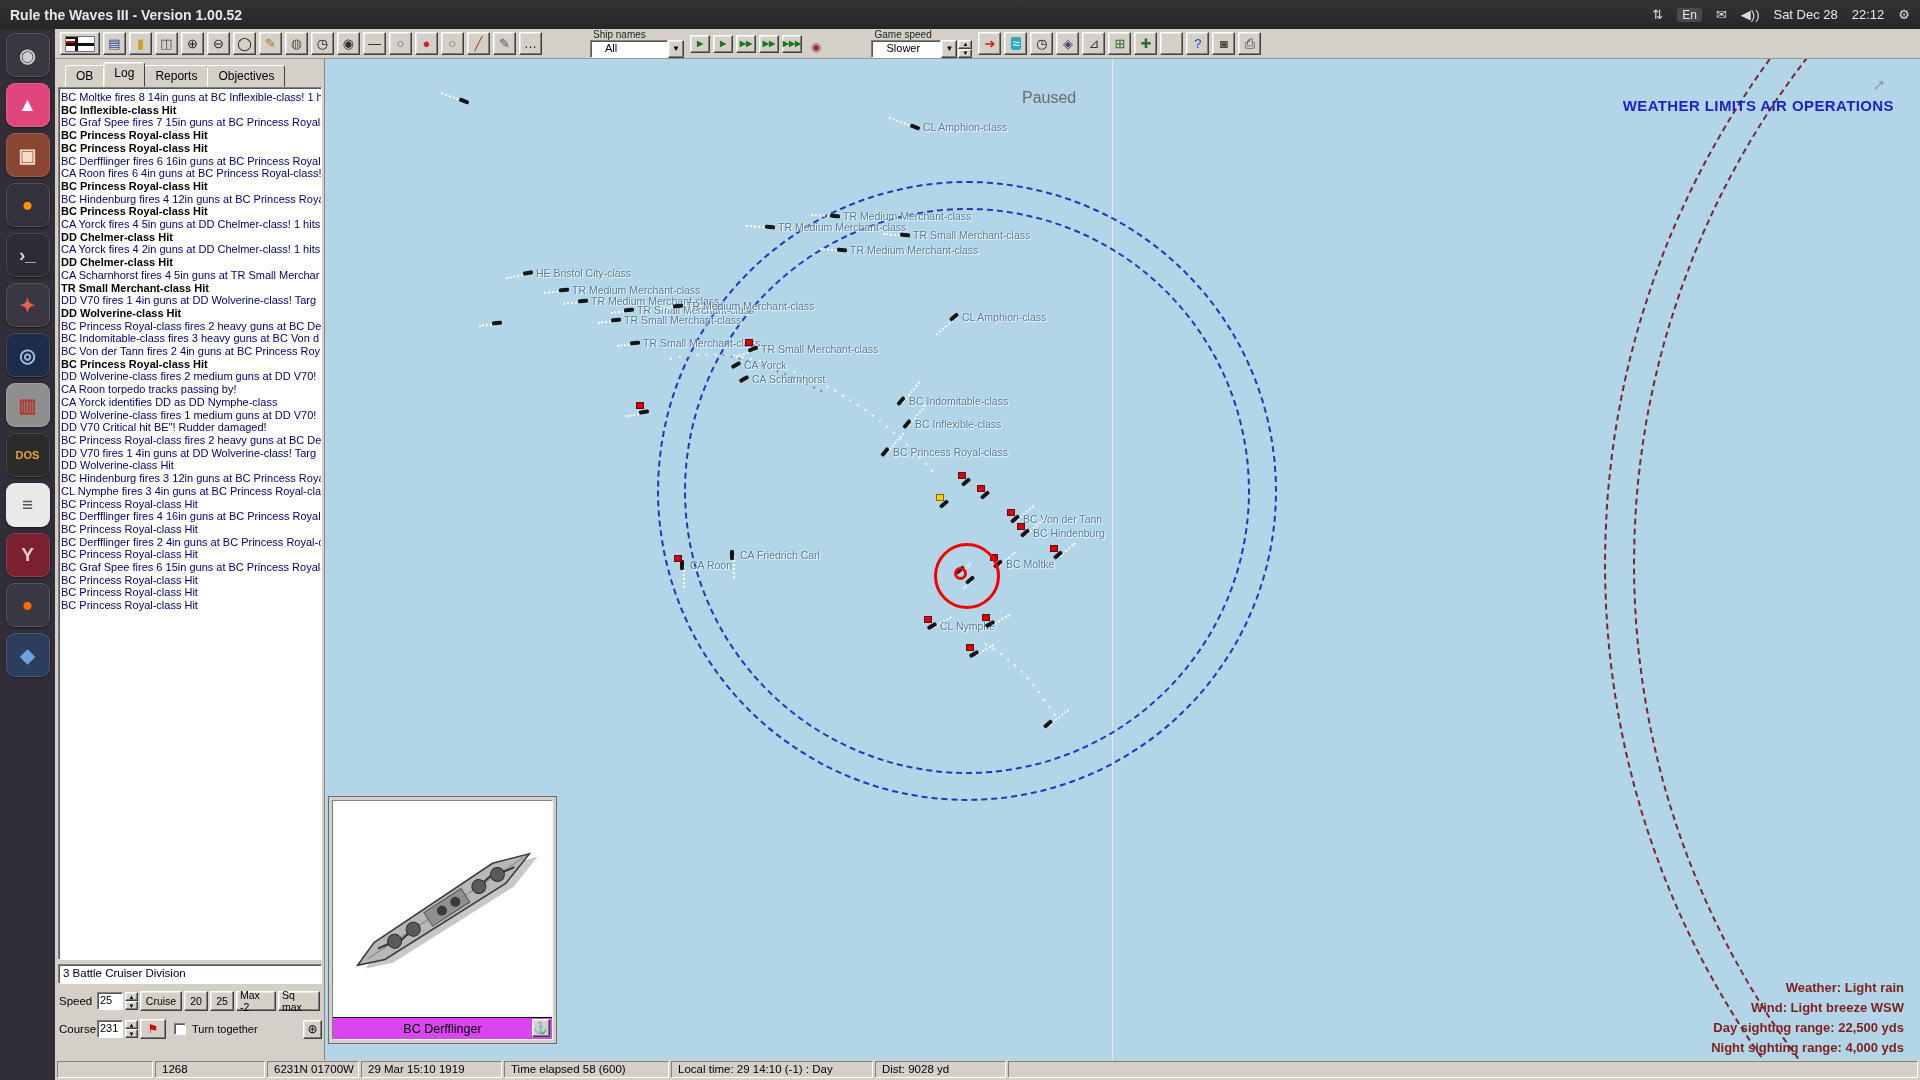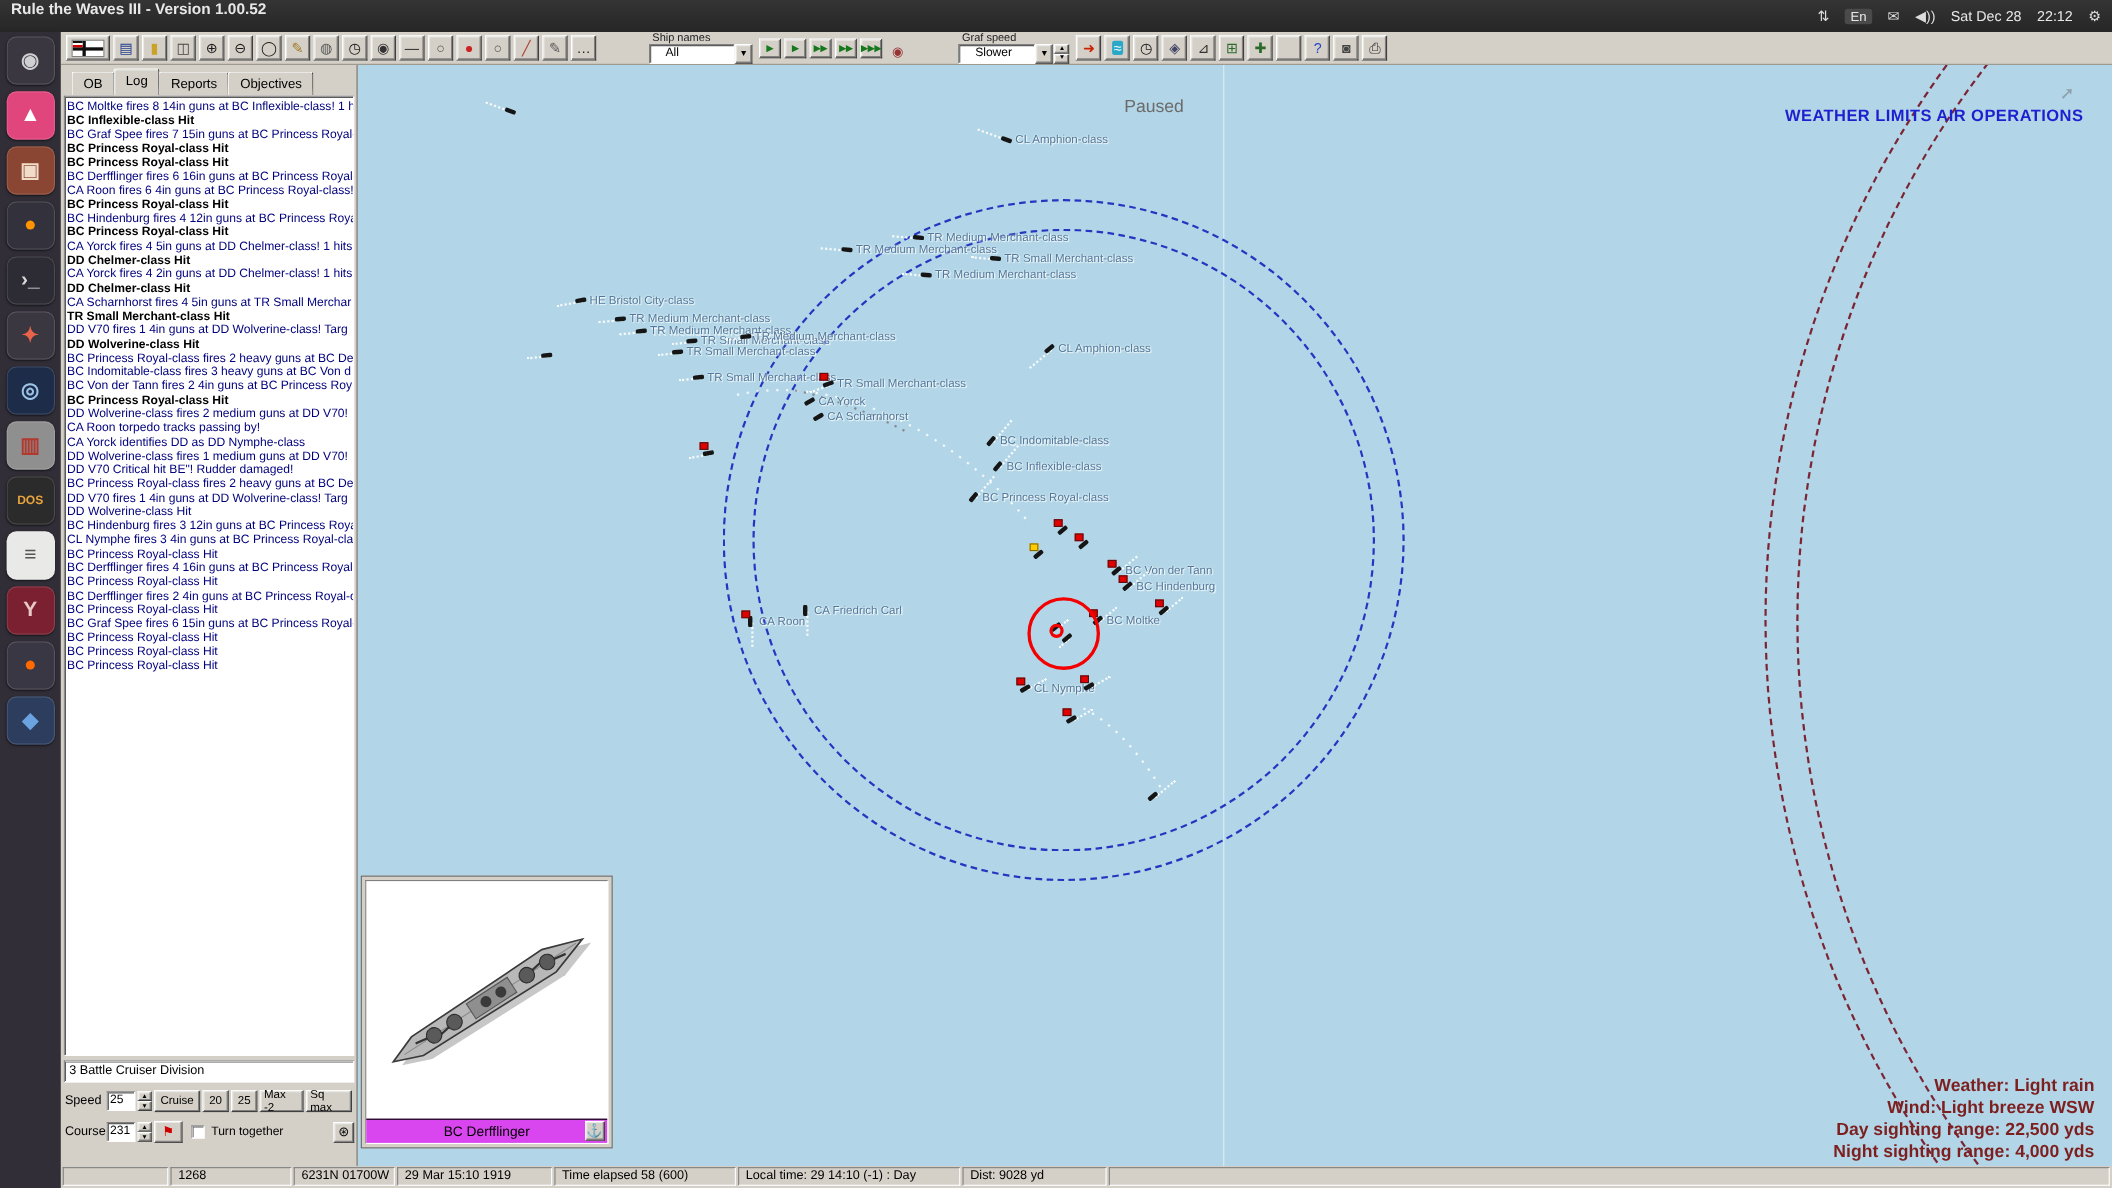--- a/index.html
+++ b/index.html
@@ -2,21 +2,21 @@
 <html><head>
 <meta charset="utf-8">
 <style>
   * { margin:0; padding:0; box-sizing:border-box; }
   html,body { width:1920px; height:1080px; overflow:hidden; background:#1e1e1e;
     font-family:"Liberation Sans", sans-serif; position:relative; }
 
   
   #topbar { position:absolute; left:0; top:0; width:1920px; height:29px;
     background:linear-gradient(#343434,#262626); color:#e8e8e8; display:flex;
-    justify-content:space-between; padding:0 10px; font-size:14px; z-index:50; }
+    align-items:center; justify-content:space-between; padding:0 10px; font-size:14px; z-index:50; }
   #topbar .title { font-weight:bold; }
   #tray { display:flex; align-items:center; gap:14px; font-size:13px; }
   #tray .ticon { font-size:13px; color:#dcdcdc; }
   #tray .kbd { background:#4a4a4a; border-radius:3px; padding:0 5px; font-size:12px; }
 
   
   #launcher { position:absolute; left:0; top:29px; width:55px; height:1051px;
     background:#312e38; display:flex; flex-direction:column; align-items:center;
     padding-top:4px; gap:6px; z-index:40; }
   .tile { width:44px; height:44px; border-radius:9px; display:flex; align-items:center;
@@ -93,21 +93,21 @@
   #bluec2 { left:359px; top:149px; width:566px; height:566px; border:2px dashed #2436c0; }
   #redc1 { left:1279px; top:-352px; width:1714px; height:1714px; border:2px dashed #7b2433; }
   #redc2 { left:1308px; top:-323px; width:1656px; height:1656px; border:2px dashed #7b2433; }
   #selring { left:609px; top:484px; width:66px; height:66px; border:3px solid #f40000; }
   #seldot { left:629px; top:508px; width:13px; height:13px; border:3px solid #f40000; }
   #paused { position:absolute; left:697px; top:30px; font-size:16px; color:#6b6b6b; }
   #airwarn { position:absolute; right:26px; top:38px; font-size:15px; font-weight:bold;
     color:#1f1fd0; letter-spacing:.4px; }
   #windarrow { position:absolute; right:34px; top:16px; font-size:16px; color:#8fa0ab; }
   #weatherbox { position:absolute; right:16px; bottom:2px; text-align:right;
-    font-size:16px; font-weight:bold; color:#7d1f1f; line-height:20px; }
+    font-size:13px; font-weight:bold; color:#7d1f1f; line-height:20px; }
   .ship { position:absolute; width:10px; height:5px; }
   .ship .trail { position:absolute; left:7px; top:2px; width:var(--tl,0px);
     border-top:2px dotted rgba(255,255,255,.9); transform:rotate(var(--ang,0deg));
     transform-origin:left center; }
   .ship .hull { position:absolute; left:0; top:0; width:10px; height:4px; background:#151515;
     border-radius:2px/1px; transform:rotate(var(--ang,0deg)); }
   .ship .flagel { display:none; position:absolute; left:-3px; top:-8px; width:8px; height:7px;
     border:1px solid #5a1010; }
   .ship.flag-red .flagel { display:block; background:#e00000; }
   .ship.flag-yellow .flagel { display:block; background:#ffcc00; border-color:#8a6a00; }
@@ -311,21 +311,21 @@
       </div>
 
       <div class="btn3d timebtn">
         <span>▶▶▶</span>
       </div>
     </div>
 
   <span class="indicator" style="color:#993333;">◉</span>
 
   <div class="tgroup">
-    <div class="tlabel">Graf speed</div>
+    <div class="tlabel">Game speed</div>
     <div style="display:flex;">
       <div class="combo">
         <div class="combo-val" style="width:70px;">Slower</div>
         <div class="combo-btn btn3d">▼</div>
       </div>
       <div class="spin3">
         <div class="btn3d sp">▲</div>
         <div class="btn3d sp">▼</div>
       </div>
     </div>

